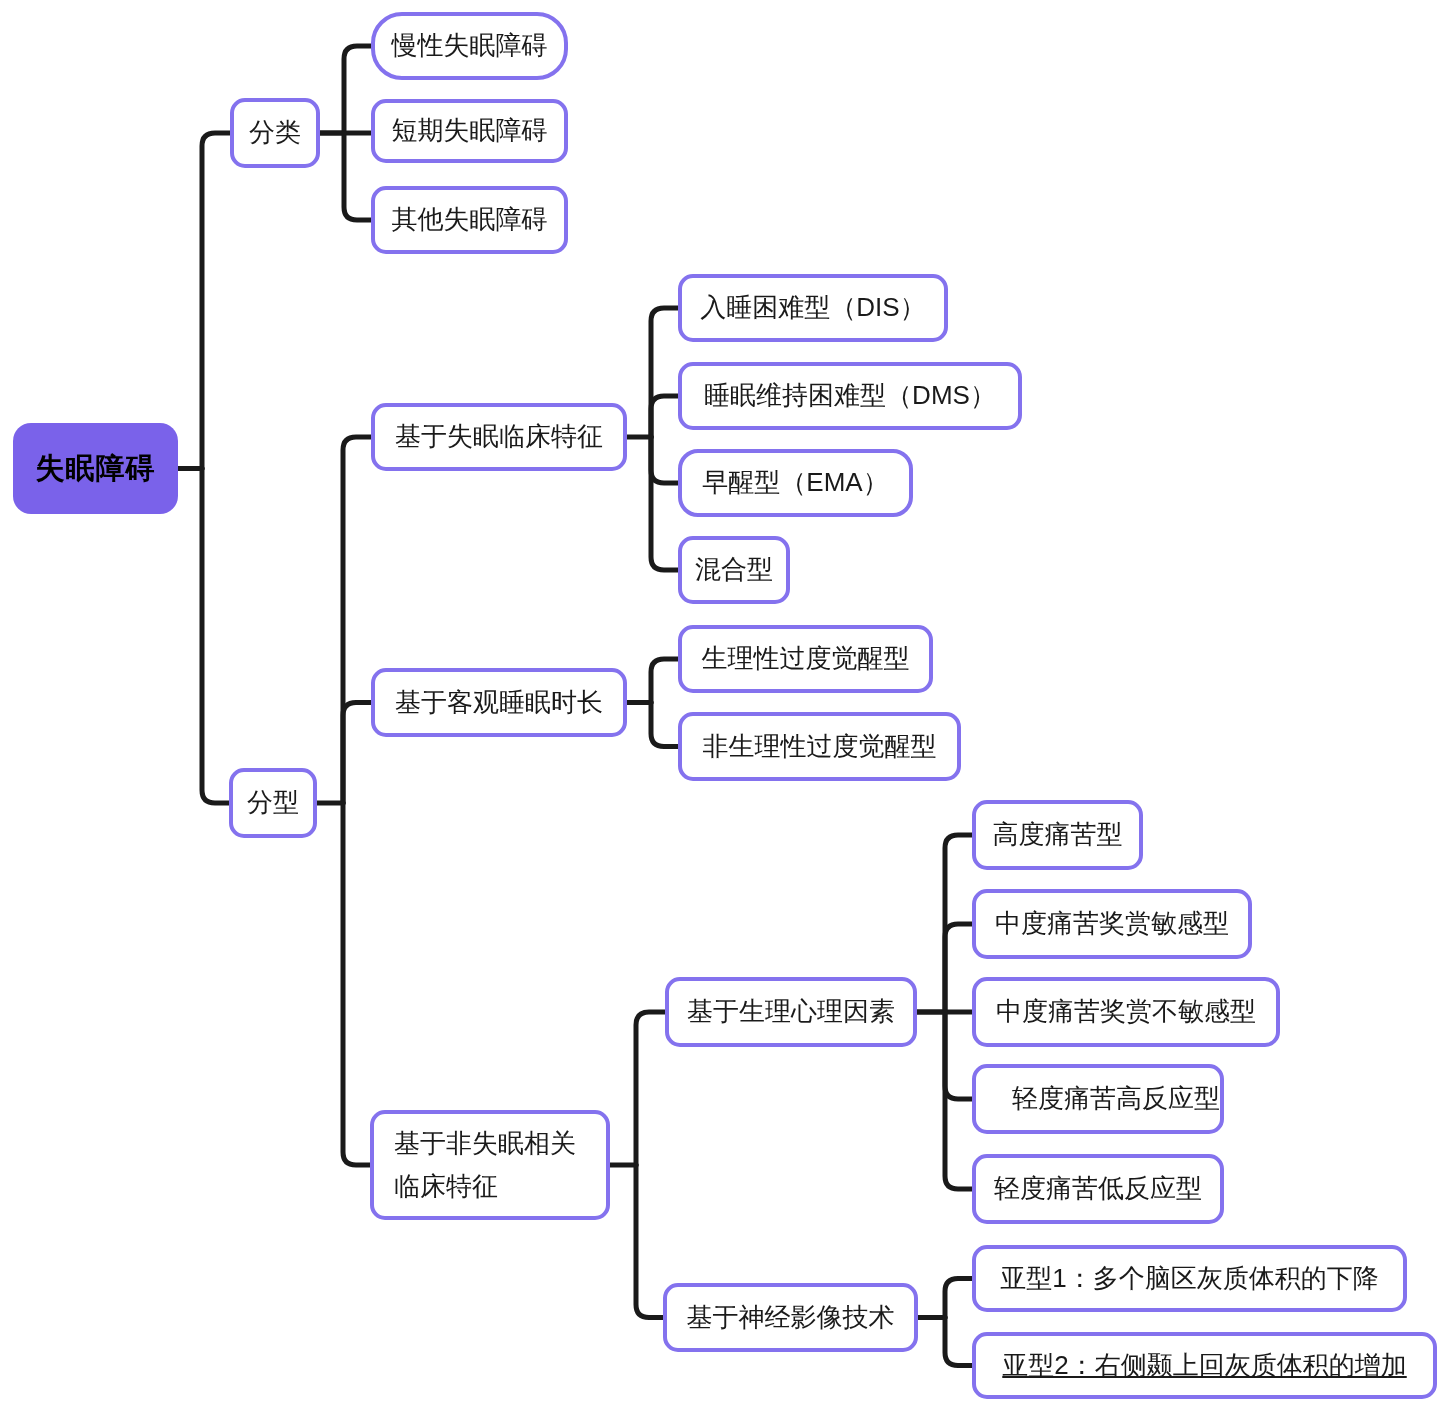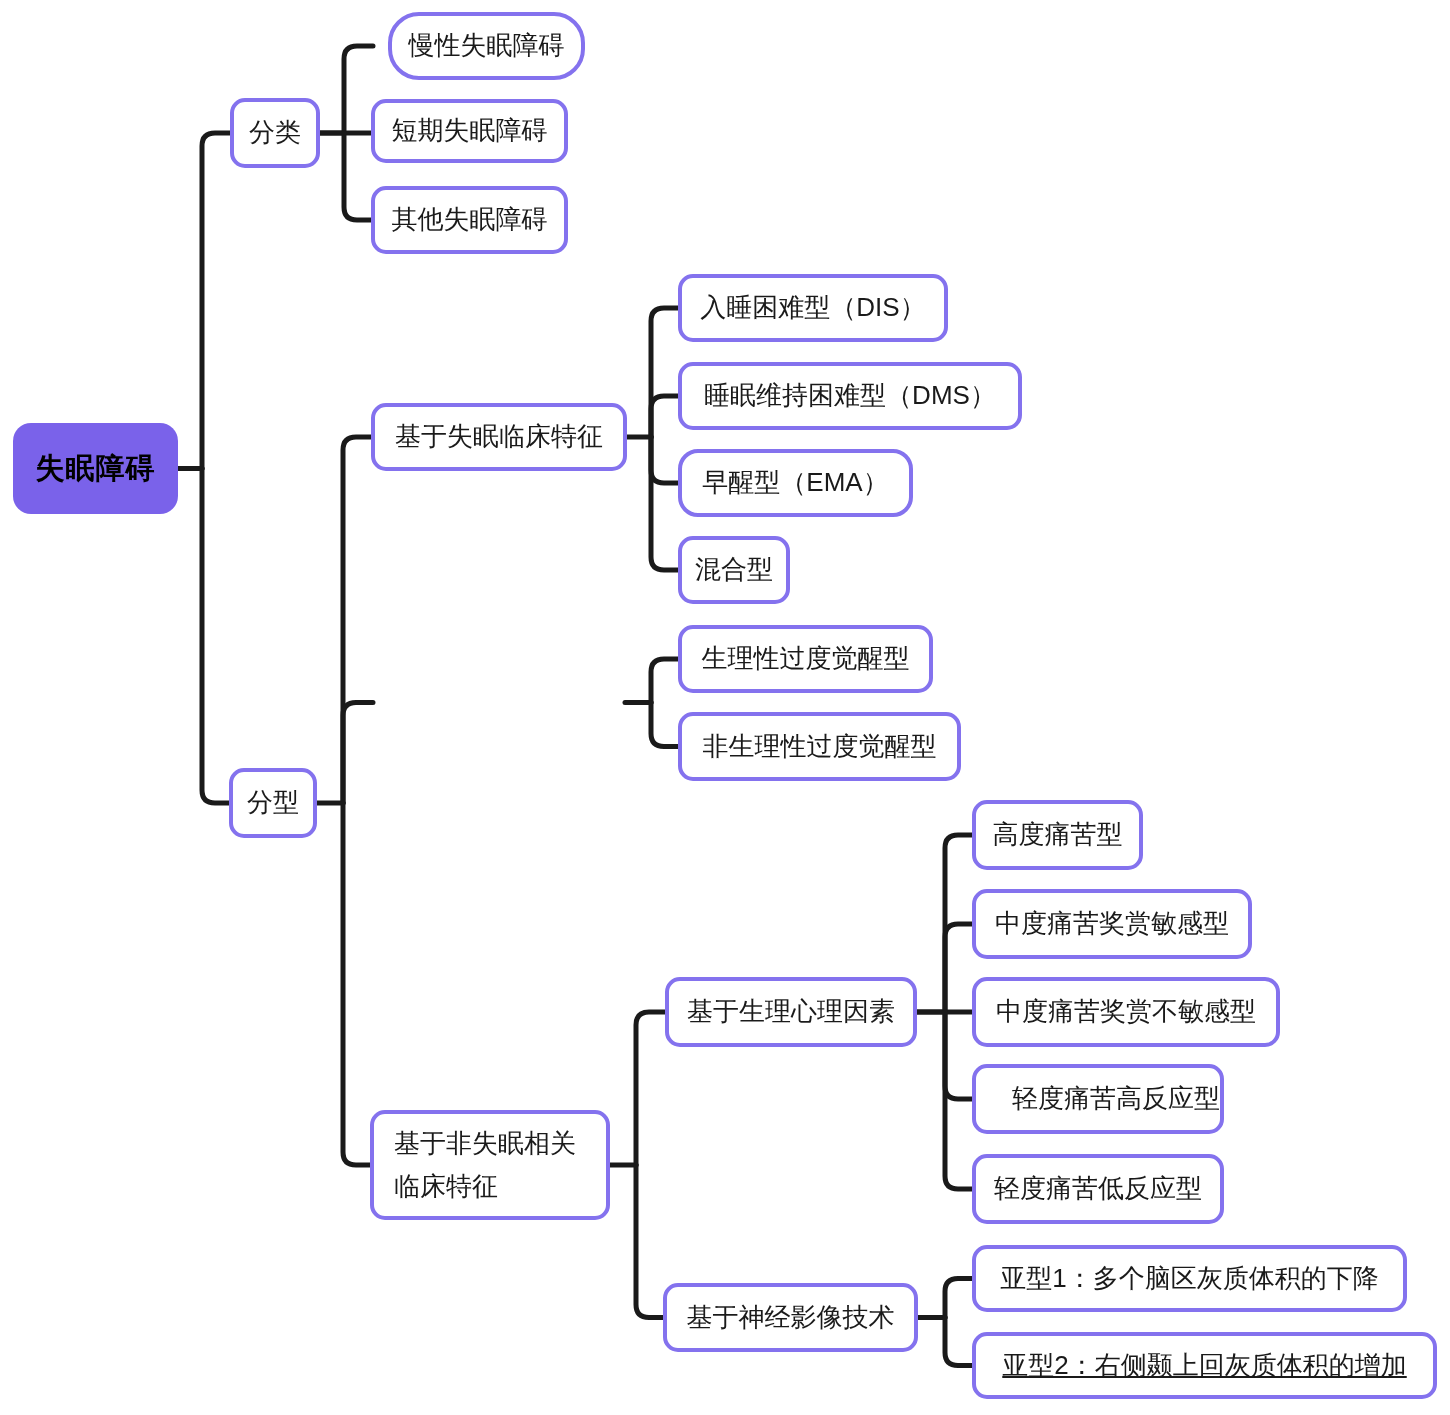--- a/index.html
+++ b/index.html
@@ -92,29 +92,30 @@
       <path d="M 945 1012 L 945 937 Q 945 924 958 924 L 974 924"></path>
       <path d="M 915 1012 L 974 1012"></path>
       <path d="M 945 1012 L 945 1086 Q 945 1099 958 1099 L 974 1099"></path>
       <path d="M 945 1012 L 945 1176 Q 945 1189 958 1189 L 974 1189"></path>
       <path d="M 916 1317.5 L 945 1317.5"></path>
       <path d="M 945 1317.5 L 945 1291.5 Q 945 1278.5 958 1278.5 L 974 1278.5"></path>
       <path d="M 945 1317.5 L 945 1352.5 Q 945 1365.5 958 1365.5 L 974 1365.5"></path>
     </svg>
 <div class="node root" style="left: 13px; top: 423px; width: 165px; height: 91px;">失眠障碍</div>
     <div class="node" style="left: 230px; top: 98px; width: 90px; height: 70px;">分类</div>
-    <div class="node" style="left: 388px; top: 12px; width: 197px; height: 68px; border-radius: 31px;">慢性失眠障碍</div>
+    <div class="node" style="left: 371px; top: 12px; width: 197px; height: 68px; border-radius: 31px;">慢性失眠障碍</div>
     <div class="node" style="left: 371px; top: 99px; width: 197px; height: 64px;">短期失眠障碍</div>
     <div class="node" style="left: 371px; top: 186px; width: 197px; height: 68px;">其他失眠障碍</div>
     <div class="node" style="left: 229px; top: 768px; width: 88px; height: 70px;">分型</div>
     <div class="node" style="left: 371px; top: 403px; width: 256px; height: 68px;">基于失眠临床特征</div>
     <div class="node" style="left: 678px; top: 274px; width: 270px; height: 68px;">入睡困难型（DIS）</div>
     <div class="node" style="left: 678px; top: 362px; width: 344px; height: 68px;">睡眠维持困难型（DMS）</div>
     <div class="node" style="left: 678px; top: 449px; width: 235px; height: 68px; border-radius: 20px;">早醒型（EMA）</div>
     <div class="node" style="left: 678px; top: 536px; width: 112px; height: 68px;">混合型</div>
+    <div class="node" style="left: 371px; top: 668px; width: 256px; height: 69px;">基于客观睡眠时长</div>
     <div class="node" style="left: 678px; top: 625px; width: 255px; height: 68px;">生理性过度觉醒型</div>
     <div class="node" style="left: 678px; top: 712px; width: 283px; height: 69px;">非生理性过度觉醒型</div>
     <div class="node multiline" style="left: 370px; top: 1110px; width: 240px; height: 110px;">基于非失眠相关
 临床特征</div>
     <div class="node" style="left: 665px; top: 977px; width: 252px; height: 70px;">基于生理心理因素</div>
     <div class="node" style="left: 972px; top: 800px; width: 171px; height: 70px;">高度痛苦型</div>
     <div class="node" style="left: 972px; top: 889px; width: 280px; height: 70px;">中度痛苦奖赏敏感型</div>
     <div class="node" style="left: 972px; top: 977px; width: 308px; height: 70px;">中度痛苦奖赏不敏感型</div>
     <div class="node" style="left: 972px; top: 1064px; width: 252px; height: 70px; padding-left: 44px;">轻度痛苦高反应型</div>
     <div class="node" style="left: 972px; top: 1154px; width: 252px; height: 70px;">轻度痛苦低反应型</div>

